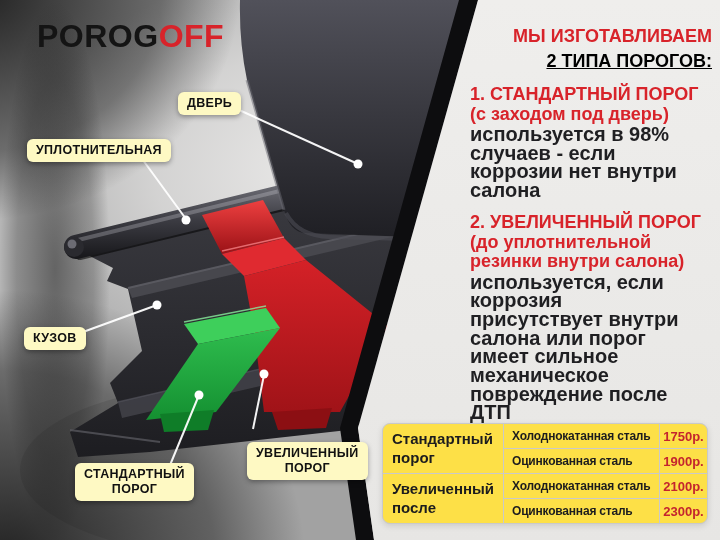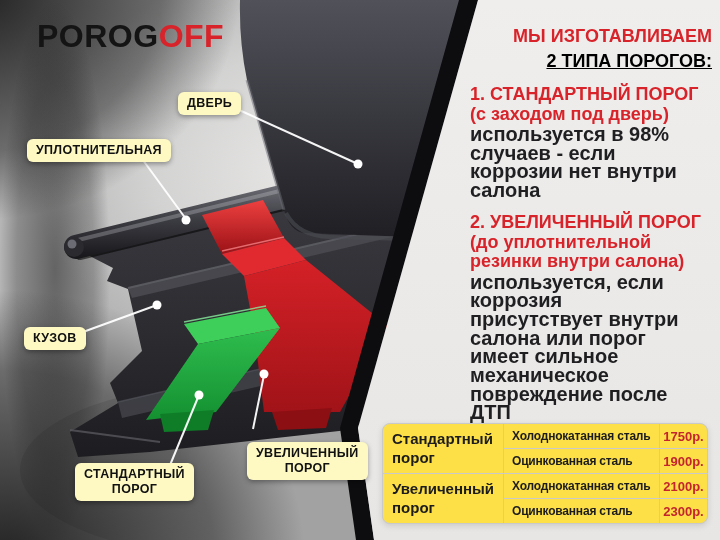--- a/index.html
+++ b/index.html
@@ -188,21 +188,21 @@
     <div class="sec-title2">(до уплотнительной резинки внутри салона)</div>
     <div class="sec-body">используется, если коррозия присутствует внутри салона или порог имеет сильное механическое повреждение после ДТП</div>
   </div>
 
   <div class="ptable">
     <div class="cell-group">Стандартный порог</div>
     <div class="cell-mat">Холоднокатанная сталь</div>
     <div class="cell-price">1750р.</div>
     <div class="cell-mat">Оцинкованная сталь</div>
     <div class="cell-price">1900р.</div>
-    <div class="cell-group">Увеличенный порог</div>
+    <div class="cell-group">Увеличенный после</div>
     <div class="cell-mat">Холоднокатанная сталь</div>
     <div class="cell-price">2100р.</div>
     <div class="cell-mat">Оцинкованная сталь</div>
     <div class="cell-price">2300р.</div>
   </div>
 
 
 </div>
 
 </body></html>

